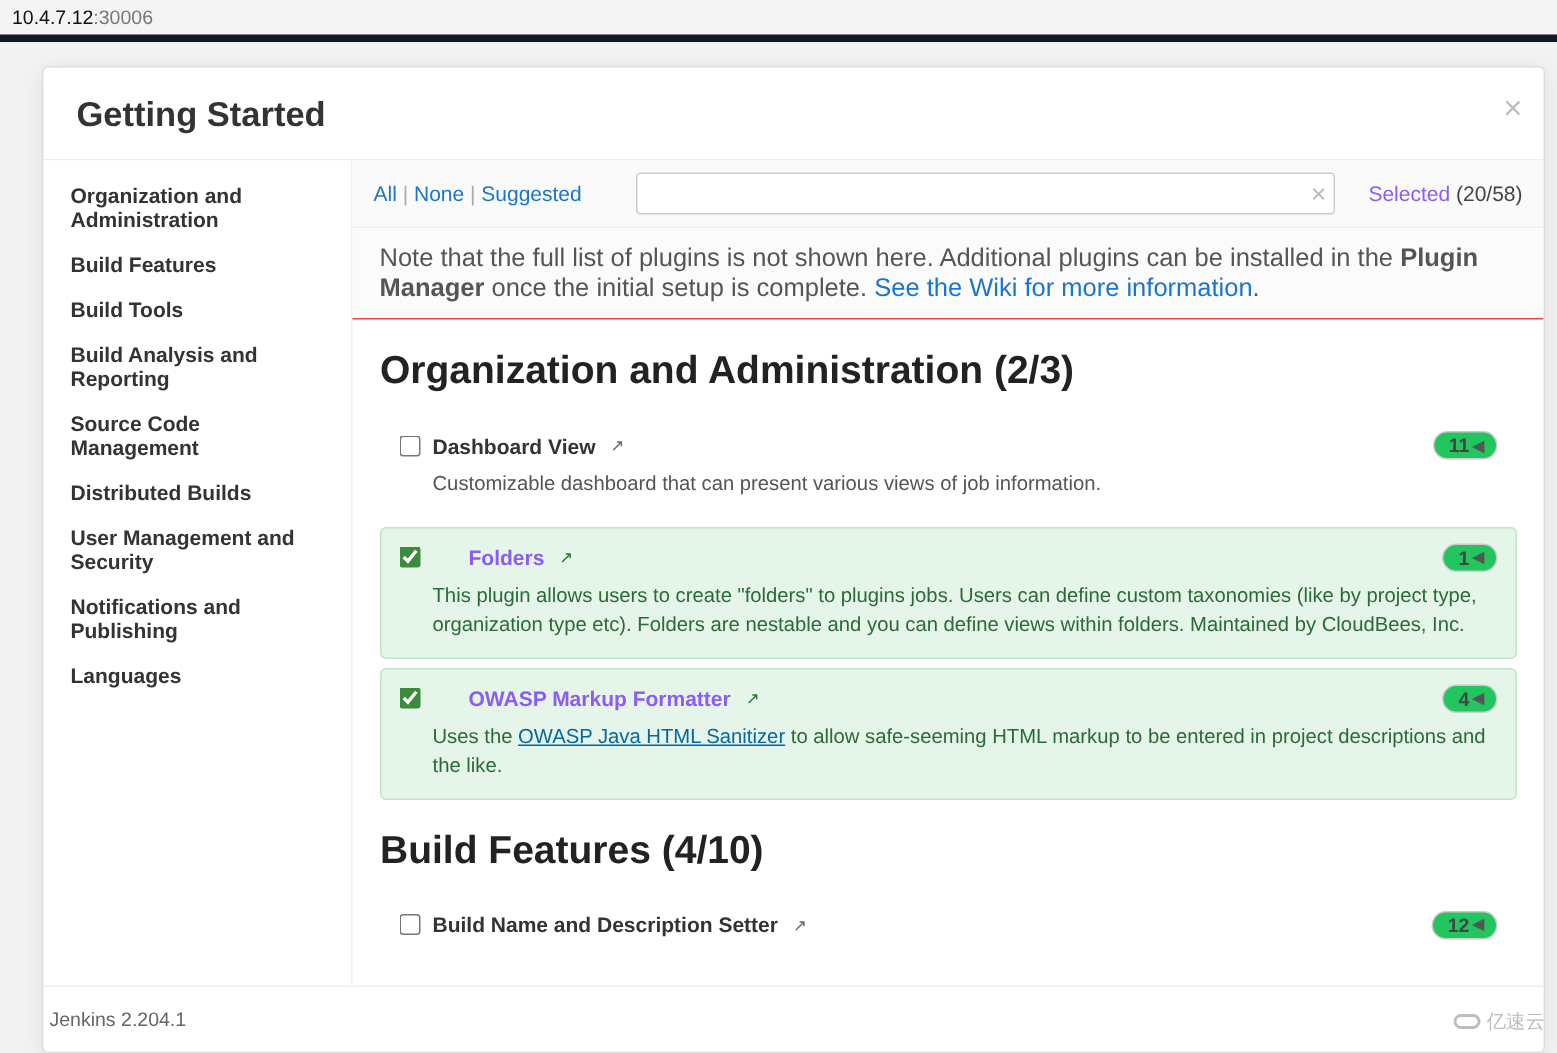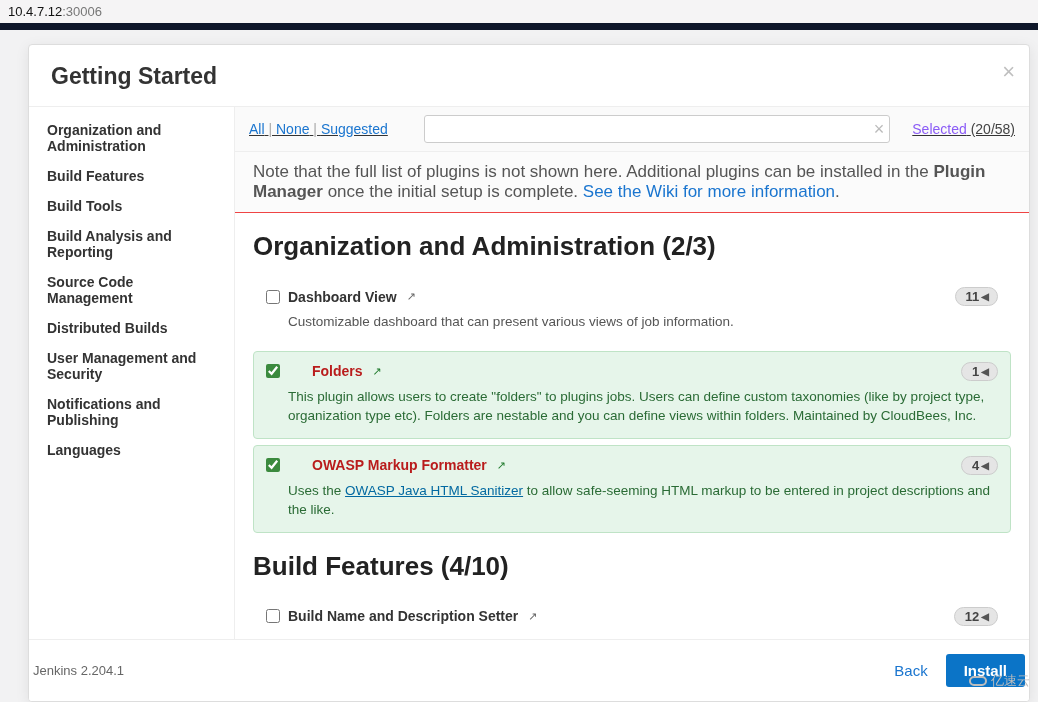--- a/index.html
+++ b/index.html
@@ -7,21 +7,21 @@
     font-family: -apple-system, BlinkMacSystemFont, "Segoe UI", Helvetica, Arial, sans-serif;
     background: #f2f2f3;
     font-size: 14px;
     color: #333;
   }
   .address-bar {
     padding: 4px 8px;
     font-size: 13px;
     color: #777;
     background: #f5f4f5;
-    border-bottom: 7px solid #0f172a;
+    border-bottom: 5px solid #0f172a;
   }
   .address-bar .host { color: #111; }
   .modal {
     position: absolute;
     left: 28px; right: 8px; top: 44px; bottom: 0;
     background: #fff;
     border: 1px solid #ddd;
     border-radius: 4px;
     box-shadow: 0 3px 14px rgba(0,0,0,0.08);
     display: flex;
@@ -45,21 +45,21 @@
     width: 206px; flex-shrink: 0; border-right: 1px solid #eee;
     padding: 8px 0; background: #fff;
   }
   .sidebar-item {
     padding: 7px 18px; font-weight: 600; font-size: 14px; color: #333;
     cursor: pointer;
   }
   .main-area { flex: 1; display: flex; flex-direction: column; min-width: 0; }
   .filter-bar {
     display: flex; align-items: center; gap: 6px;
-    padding: 8px 14px; background: #fafafa; border-bottom: 1px solid #eee; text-decoration: underline;
+    padding: 8px 14px; background: #fafafa; border-bottom: 1px solid #eee;
   }
   .filter-links { font-size: 14px; }
   .filter-links a { color: #1a75cf; text-decoration: none; }
   .filter-links .sep { color: #aaa; }
   .search-wrap {
     flex: 1; position: relative; margin-left: 30px; margin-right: 16px;
   }
   .search-input {
     width: 100%; height: 28px; padding: 3px 28px 3px 8px;
     border: 1px solid #ccc; border-radius: 3px; font-size: 14px;
@@ -89,28 +89,28 @@
     padding: 10px 12px 12px 12px; margin-bottom: 6px; position: relative;
   }
   .plugin.selected {
     background: #e6f5ea; border-color: #bfe3c6;
   }
   .plugin-row1 { display: flex; align-items: center; gap: 8px; }
   .plugin-check {
     width: 14px; height: 14px; cursor: pointer; accent-color: #3b8a3e;
   }
   .plugin-name { font-weight: 700; font-size: 14px; }
-  .plugin.selected .plugin-name { color: #b91c1c; padding-left: 24px; }
+  .plugin.selected .plugin-name { color: #8b5cf6; padding-left: 24px; }
   .ext-icon {
     font-size: 11px; color: #666; margin-left: 2px;
   }
   .plugin.selected .ext-icon { color: #1f7a2c; }
   .plugin-count {
     margin-left: auto; display: inline-flex; align-items: center; gap: 2px;
-    background: #e5e5e5; border: 1px solid #ccc; border-radius: 12px;
+    background: #22c55e; border: 1px solid #ccc; border-radius: 12px;
     padding: 1px 8px 1px 10px; font-size: 13px; font-weight: 700; color: #444;
   }
   .plugin-count .arrow { font-size: 10px; color: #555; }
   .plugin-desc {
     margin: 6px 0 0 22px; font-size: 13.5px; color: #555; line-height: 1.45;
   }
   .plugin.selected .plugin-desc { color: #2a6b35; }
   .plugin-desc a { color: #1a75cf; }
   .plugin.selected .plugin-desc a { color: #0369a1; text-decoration: underline; }
   .modal-footer {
@@ -249,24 +249,20 @@
 
         </div>
 
       </div>
 
     </div>
   </div>
 
   <div class="modal-footer">
     <span class="version">Jenkins 2.204.1</span>
-    <div class="footer-actions">
-      <button class="btn-back">Back</button>
-      <button class="btn-install">Install</button>
-    </div>
   </div>
 
 </div>
 
 <div class="watermark">
   <span class="ring"></span>
   <span>亿速云</span>
 </div>
 
 </body></html>

